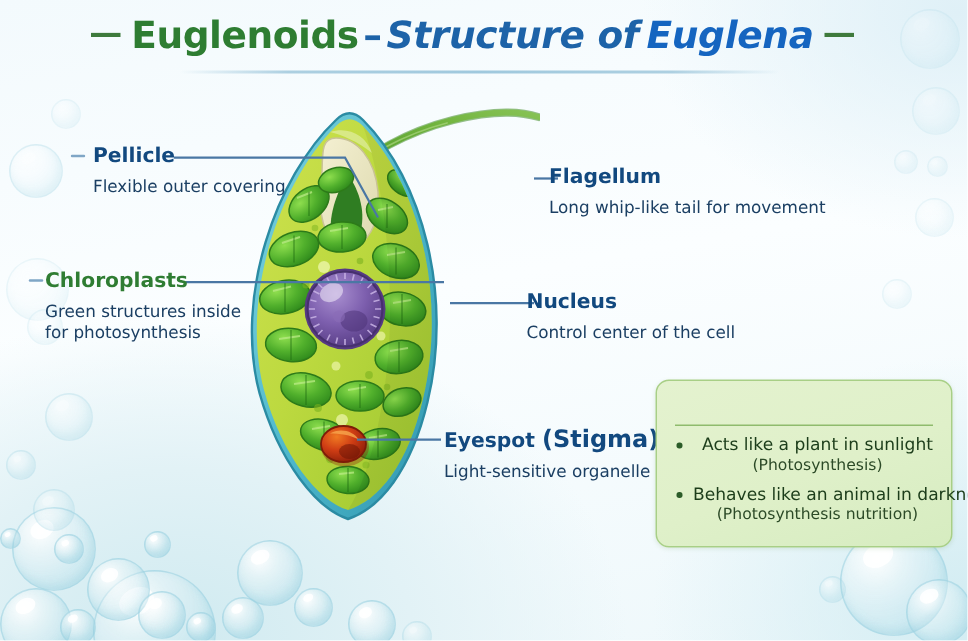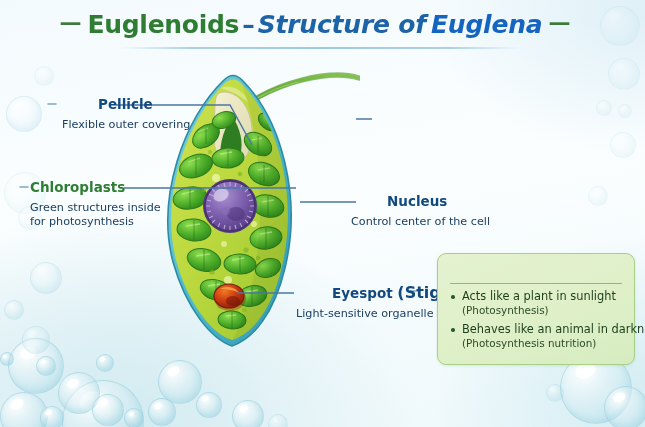--- a/index.html
+++ b/index.html
@@ -31,37 +31,37 @@
   .t-euglenoids{color:#2e7d32;font-weight:700;letter-spacing:-.3px;}
   .t-sep{color:#1d63a8;font-weight:700;padding:0 3px;}
   .t-struct{color:#1d63a8;font-style:italic;font-weight:600;letter-spacing:-.2px;}
   .t-euglena{color:#1565c0;font-style:italic;font-weight:700;letter-spacing:-.2px;padding-left:5px;}
   #title-rule{position:absolute;left:120px;top:47px;width:400px;height:2px;
     background:linear-gradient(90deg,rgba(175,210,226,0) 0%,rgba(160,200,220,.85) 18%,rgba(150,195,218,.9) 50%,rgba(160,200,220,.85) 82%,rgba(175,210,226,0) 100%);}
 
   
   .label{position:absolute;}
   .label .hd{font-weight:700;font-size:13.5px;line-height:16px;white-space:nowrap;}
-  .label .hd.blue{color:#12497f;margin-left:36px;}
+  .label .hd.blue{color:#12497f;}
   .label .hd.green{color:#2f7d33;}
   .label .hd .sub{font-size:16px;font-weight:700;}
   .label .ds{font-size:11.2px;line-height:14px;color:#1b3f63;white-space:nowrap;margin-top:6px;}
 
   
   #cell-wrap{position:absolute;left:120px;top:58px;width:240px;height:290px;}
 
   
   #info-box{position:absolute;left:437px;top:253px;width:196px;height:110px;
     border:1.5px solid #a8cf86;border-radius:9px;
     background:linear-gradient(160deg,#e4f2cf 0%,#dff0c9 55%,#d6ecc0 100%);
     box-shadow:0 1px 3px rgba(120,160,100,.18);}
   #info-box .ib-title{position:absolute;left:12px;top:9px;font-size:12.4px;font-weight:700;color:#1d4b1f;white-space:nowrap;}
   #info-box .ib-rule{position:absolute;left:12px;top:29px;width:172px;height:1px;background:#8fbb6d;}
   #info-box .ib-list{position:absolute;left:12px;top:36px;width:178px;}
-  #info-box .ib-item{position:relative;padding-left:12px;margin-top:7px;}
+  #info-box .ib-item{position:relative;padding-left:12px;margin-top:7px;text-align:center;}
   #info-box .ib-item:first-child{margin-top:0;}
   #info-box .ib-dot{position:absolute;left:1px;top:5px;width:3.6px;height:3.6px;border-radius:50%;background:#2b5c28;}
   #info-box .ib-main{font-size:11.4px;line-height:13.5px;color:#1c3d1a;white-space:nowrap;}
   #info-box .ib-sub{font-size:10.4px;line-height:12.5px;color:#2c4a27;white-space:nowrap;}
 </style>
 </head>
 <body>
 
 <div id="stage">
 
@@ -268,20 +268,24 @@
     <div class="hd blue">Pellicle</div>
     <div class="ds">Flexible outer covering</div>
   </div>
 
   <div class="label" style="left:30px;top:179px;">
     <div class="hd green">Chloroplasts</div>
     <div class="ds">Green structures inside</div>
     <div class="ds" style="margin-top:0;">for photosynthesis</div>
   </div>
 
+  <div class="label" style="left:366px;top:110px;">
+    <div class="hd blue">Flagellum</div>
+    <div class="ds">Long whip-like tail for movement</div>
+  </div>
 
   <div class="label" style="left:351px;top:193px;">
     <div class="hd blue">Nucleus</div>
     <div class="ds">Control center of the cell</div>
   </div>
 
   <div class="label" style="left:296px;top:285px;">
     <div class="hd blue"><span>Eyespot</span> <span class="sub">(Stigma)</span></div>
     <div class="ds">Light-sensitive organelle</div>
   </div>

